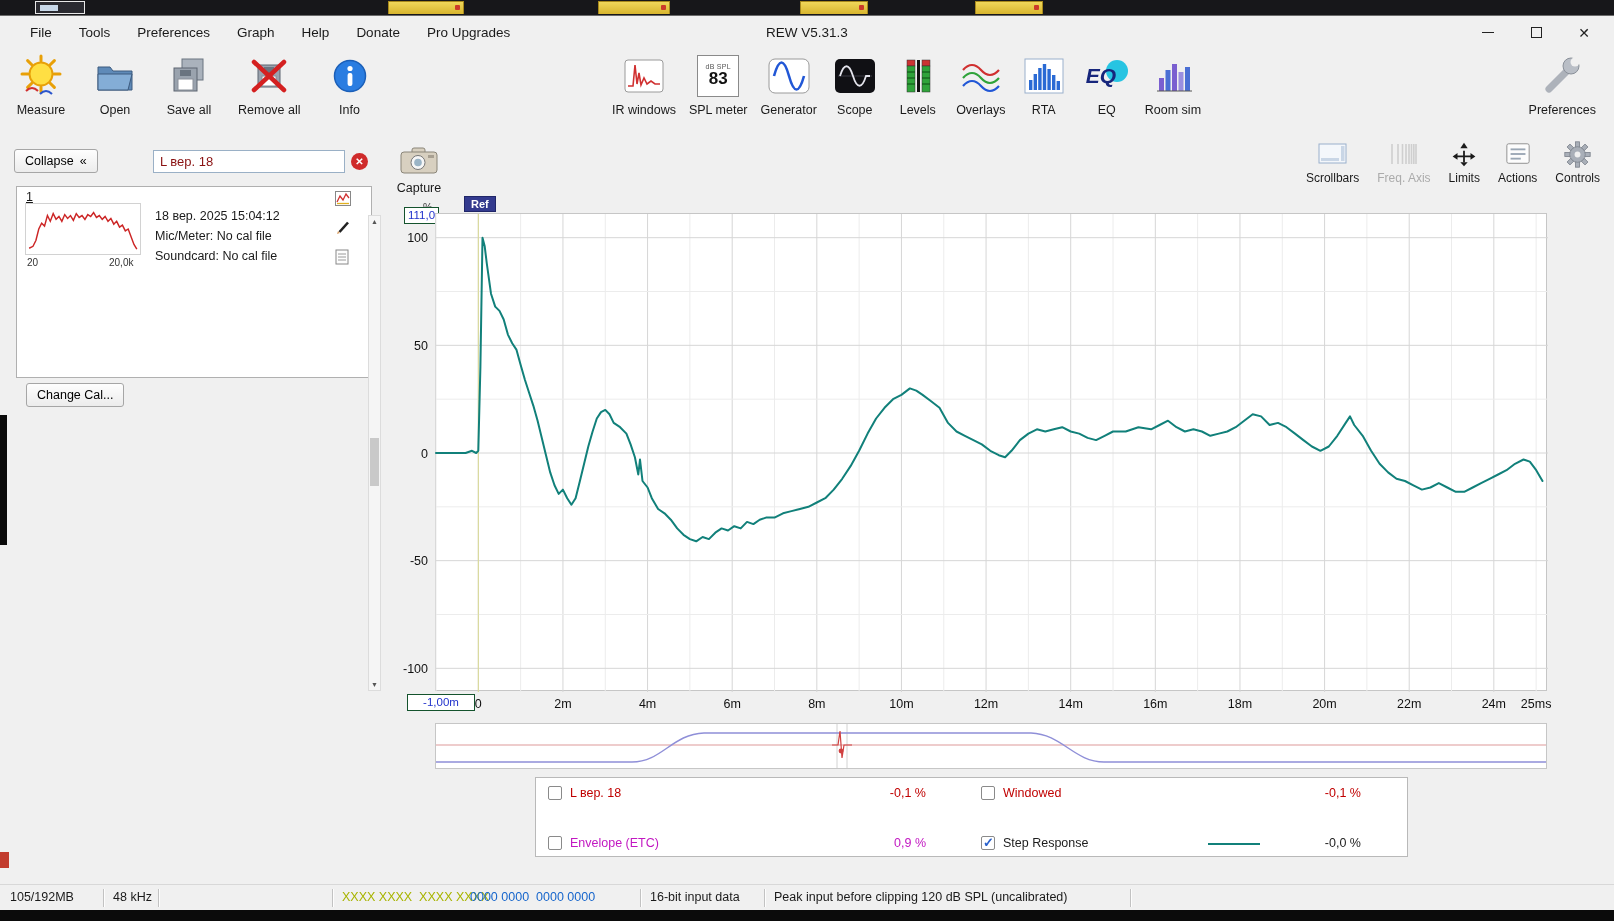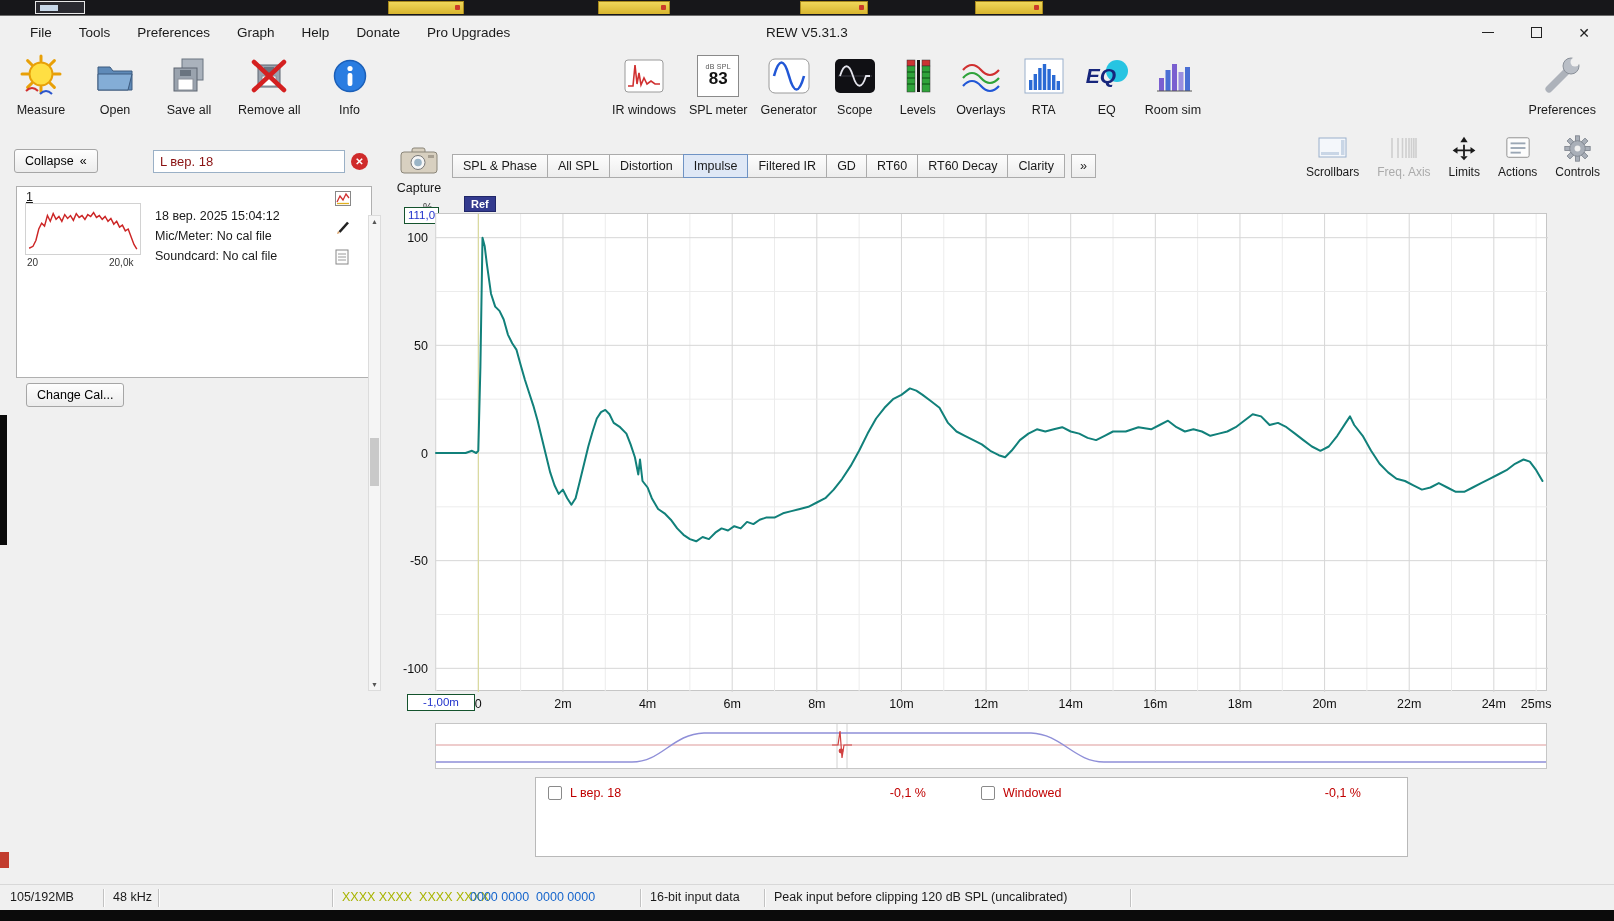--- a/index.html
+++ b/index.html
@@ -57,21 +57,21 @@
   .changecal-btn { position:absolute; left:26px; top:367px; height:24px; }
 
   
   .capture-wrap { position:absolute; left:396px; top:131px; width:46px; text-align:center; }
   .capture-label { font-size:12.5px; margin-top:2px; }
   .tabs { position:absolute; left:452px; top:138px; display:flex; }
   .tab { background:linear-gradient(#fdfdfd,#ededed); border:1px solid #ababab; font-size:12.5px; padding:4px 10px; margin-left:-1px; white-space:nowrap; }
   .tab:first-child { margin-left:0; }
   .tab.active { background:#dfe8f6; border:1px solid #6f93c4; position:relative; z-index:1; }
   .tab.overflow-btn { margin-left:6px; padding:4px 8px; }
-  .graph-btns { position:absolute; right:14px; top:118px; display:flex; gap:18px; }
+  .graph-btns { position:absolute; right:14px; top:124px; display:flex; gap:18px; }
   .gbtn { display:flex; flex-direction:column; align-items:center; gap:3px; }
   .gbtn .lbl { font-size:12px; white-space:nowrap; }
   .gbtn.disabled .lbl { color:#ababab; }
   .gbtn .ic { height:28px; display:flex; align-items:center; justify-content:center; }
 
   
   .y-unit { position:absolute; left:423px; top:185px; font-size:10.5px; color:#333; }
   .axis-box { position:absolute; height:17px; border:1px solid #14532d; background:#fff; color:#2233cc; font-size:11.5px; text-align:center; line-height:15px; }
   .ybox { left:404px; top:191px; width:35px; }
   .xbox { left:407px; top:678px; width:68px; }
@@ -408,32 +408,20 @@
         <rect x="12" y="1" width="13" height="6" rx="2" fill="#d8d0c0" stroke="#8a8578"></rect>
         <rect x="1" y="5" width="36" height="21" rx="3" fill="#d8d0c0" stroke="#8a8578"></rect>
         <circle cx="18" cy="15.5" r="7" fill="#f6f6f6" stroke="#777"></circle>
         <circle cx="18" cy="15.5" r="3.8" fill="#9ab4c6"></circle>
         <rect x="28" y="8" width="6" height="3" fill="#a8a092"></rect>
       </svg>
     </span>
     <div class="capture-label">Capture</div>
   </div>
 
-  <div class="tabs">
-    <span class="tab">SPL &amp; Phase</span>
-    <span class="tab">All SPL</span>
-    <span class="tab">Distortion</span>
-    <span class="tab active">Impulse</span>
-    <span class="tab">Filtered IR</span>
-    <span class="tab">GD</span>
-    <span class="tab">RT60</span>
-    <span class="tab">RT60 Decay</span>
-    <span class="tab">Clarity</span>
-    <span class="tab overflow-btn">»</span>
-  </div>
 
   <div class="graph-btns">
     <div class="gbtn">
       <span class="ic">
         <svg width="30" height="24" viewBox="0 0 30 24">
           <rect x="1" y="2" width="27" height="19" fill="#f4f7fb" stroke="#9ab0cc"></rect>
           <rect x="23" y="4" width="3.5" height="15" fill="#c9d6e6"></rect>
           <rect x="3" y="16" width="18" height="3" fill="#c9d6e6"></rect>
         </svg>
       </span>
@@ -584,20 +572,29 @@
 
   <div class="legend-panel">
     <div class="legend-row" style="top:4px;">
       <span class="lg-check" style="left:12px;"></span>
       <span class="lg-label" style="left: 34px; color: rgb(192, 0, 0);">L вер. 18</span>
       <span class="lg-value" style="left: 250px; width: 140px; color: rgb(192, 0, 0);">-0,1 %</span>
       <span class="lg-check" style="left:445px;"></span>
       <span class="lg-label" style="left: 467px; color: rgb(192, 0, 0);">Windowed</span>
       <span class="lg-value" style="left: 700px; width: 125px; color: rgb(192, 0, 0);">-0,1 %</span>
     </div>
+    <div class="legend-row" style="top:54px;">
+      <span class="lg-check" style="left:12px;"></span>
+      <span class="lg-label" style="left: 34px; color: rgb(194, 24, 194);">Envelope (ETC)</span>
+      <span class="lg-value" style="left: 250px; width: 140px; color: rgb(194, 24, 194);">0,9 %</span>
+      <span class="lg-check checked" style="left:445px;"></span>
+      <span class="lg-label" style="left: 467px; color: rgb(29, 29, 29);">Step Response</span>
+      <span class="line-sample" style="background-color: rgb(17, 128, 122);"></span>
+      <span class="lg-value" style="left: 730px; width: 95px; color: rgb(29, 29, 29);">-0,0 %</span>
+    </div>
   </div>
 
   <div class="statusbar">
     <span class="sb-seg" style="left:10px;">105/192MB</span>
     <span class="sb-div" style="left:103px;"></span>
     <span class="sb-seg" style="left:113px;">48 kHz</span>
     <span class="sb-div" style="left:158px;"></span>
     <span class="sb-seg" style="left:170px;margin-top:20px;">16-bit in, 16-bit out</span>
     <span class="sb-div" style="left:332px;"></span>
     <span class="sb-seg hex-yellow" style="left:342px;">XXXX XXXX  XXXX XXXX</span>

